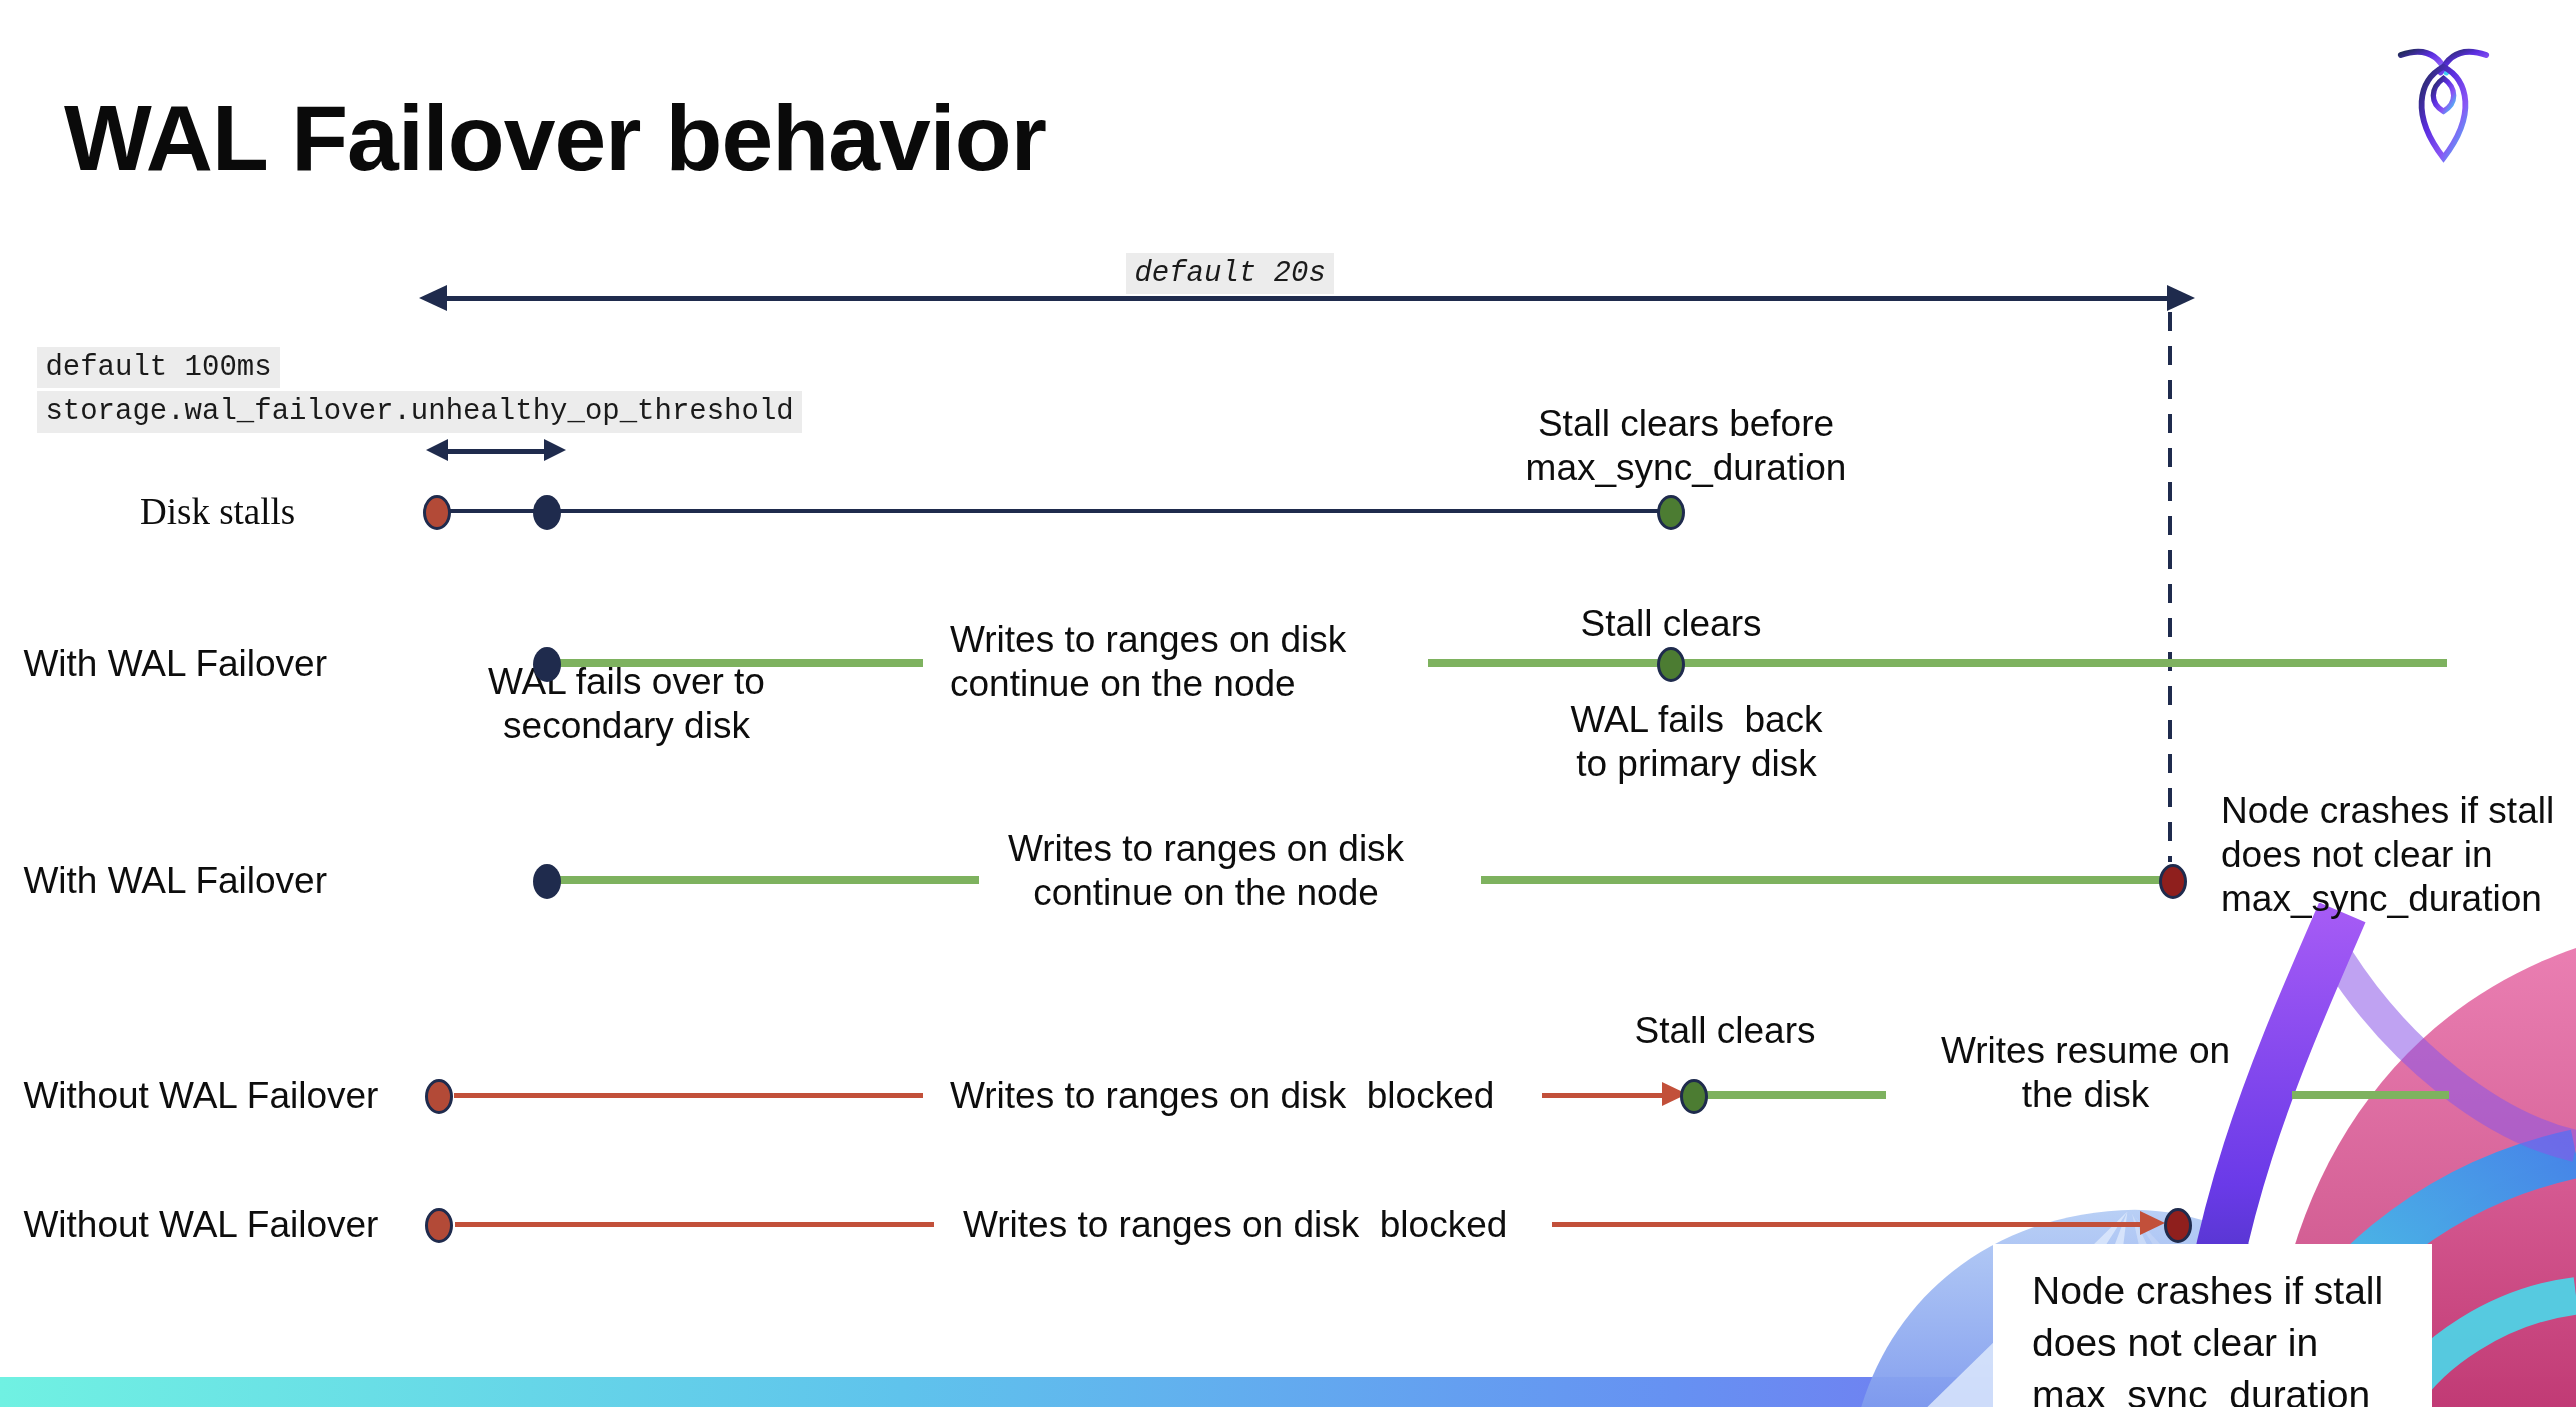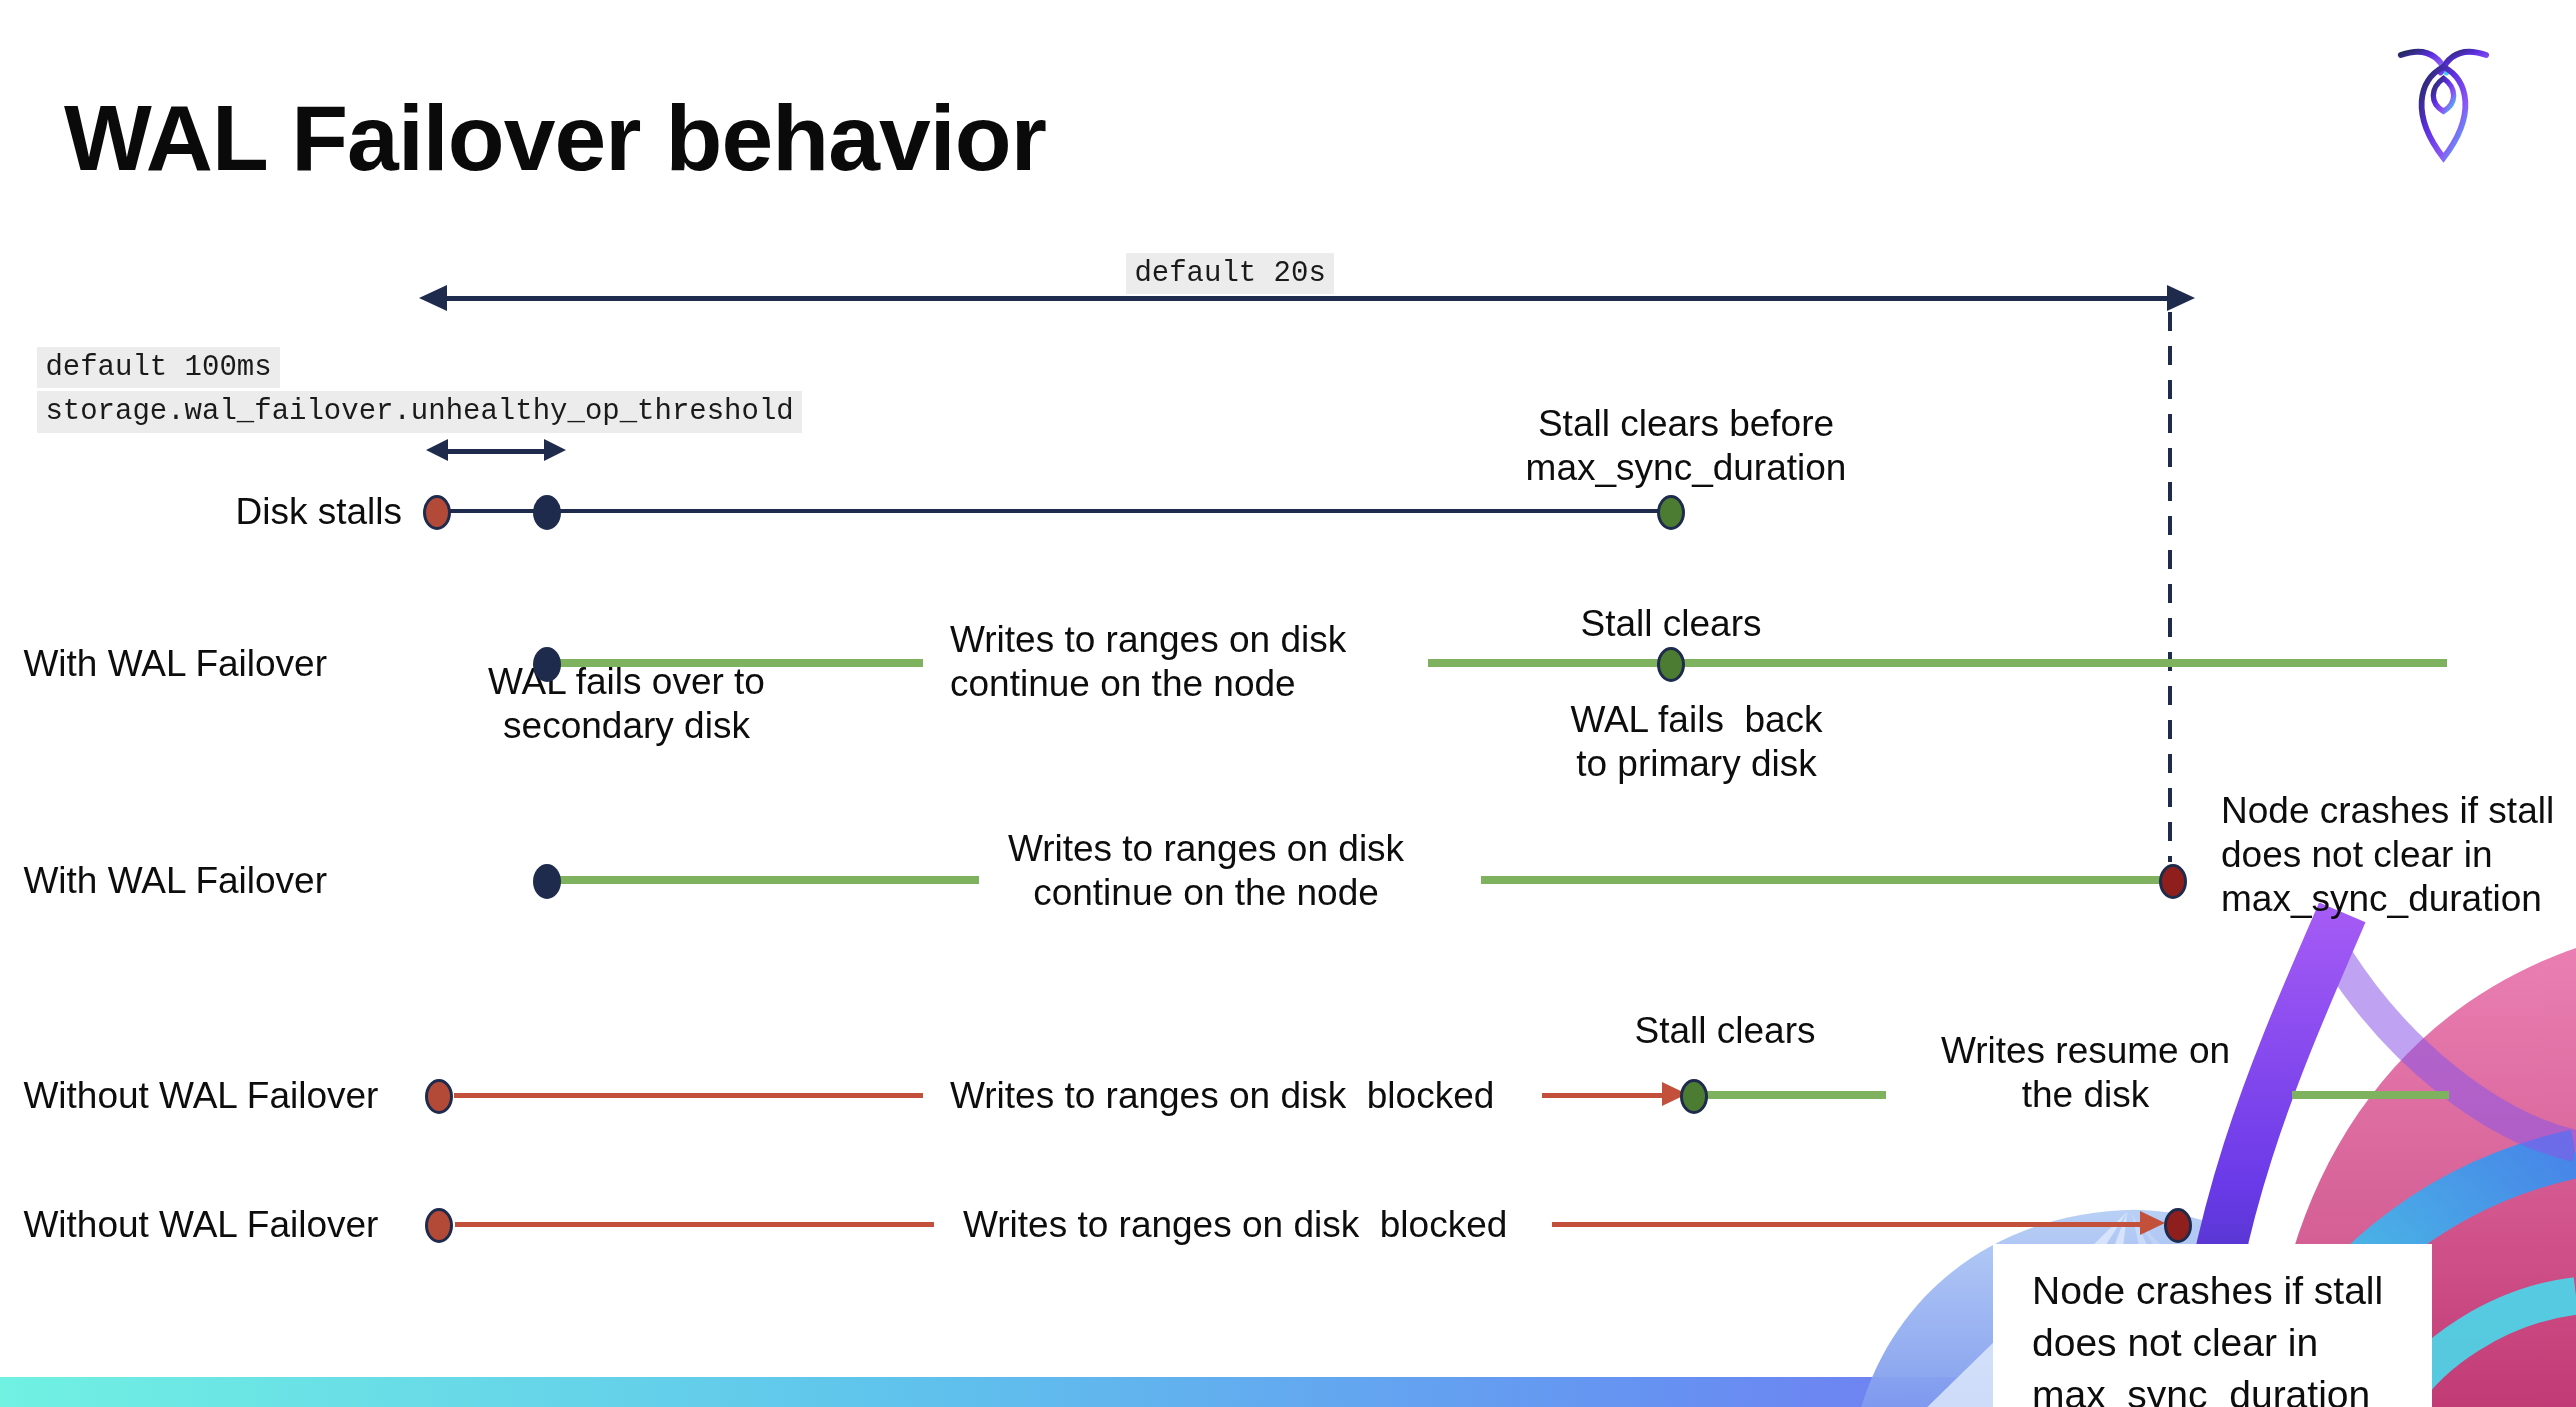--- a/index.html
+++ b/index.html
@@ -1,21 +1,21 @@
 <!DOCTYPE html>
 <html style="font-size:15px"><head>
 <meta charset="utf-8">
 <style>
   html,body{margin:0;padding:0;background:#ffffff;}
   .canvas{position:relative;width:2576px;height:1408px;background:#ffffff;overflow:hidden;
           font-family:"Liberation Sans",sans-serif;color:#0d0d0d;}
   .abs{position:absolute;}
   .txt{font-size:37px;line-height:44px;color:#0d0d0d;white-space:pre-wrap;}
   .center{text-align:center;}
-  .right{text-align:right;}
+  .right{font-family:Liberation Serif, serif;}
   .title{font-size:93px;font-weight:700;letter-spacing:-0.9px;color:#0a0a0a;white-space:nowrap;}
   .mono-line{display:table;font-family:"Liberation Mono","DejaVu Sans Mono",monospace;
              font-size:29px;line-height:32px;color:#1a1a1a;background:#ececec;
              padding:4.7px 8.4px;margin-bottom:2.8px;white-space:pre;}
   .hline{position:absolute;}
   .nline{background:#1f2b4d;height:4.7px;}
   .gline{background:#7eb25f;height:8.4px;}
   .rline{background:#c2503a;height:4.7px;}
   .dot{position:absolute;width:28px;height:35px;border-radius:50%;box-sizing:border-box;z-index:6;}
   .dot-navy{background:#1f2b4d;}
@@ -101,21 +101,21 @@
       <path d="M50,68 L50,108"></path>
     </g>
   </svg>
 
   <div>
     <div class="hline nline abs layer-diagram" style="left:443px;top:296px;width:1725px;"></div>
     <div class="tri tri-left-navy layer-diagram" style="left:419px;top:285px;"></div>
     <div class="tri tri-right-navy layer-diagram" style="left:2167px;top:285px;"></div>
   </div>
 
-  <div class="abs layer-diagram" style="left:1126px;top:253px;">
+  <div class="abs layer-diagram" style="left:1126px;top:253px;font-style:italic;">
     <div class="mono-line">default 20s</div>
   </div>
 
   <div class="abs layer-diagram" style="left:37px;top:347px;">
     <div class="mono-line">default 100ms</div>
     <div class="mono-line">storage.wal_failover.unhealthy_op_threshold</div>
   </div>
 
   <div>
     <div class="hline nline abs layer-diagram" style="left:447px;top:449px;width:97px;"></div>

